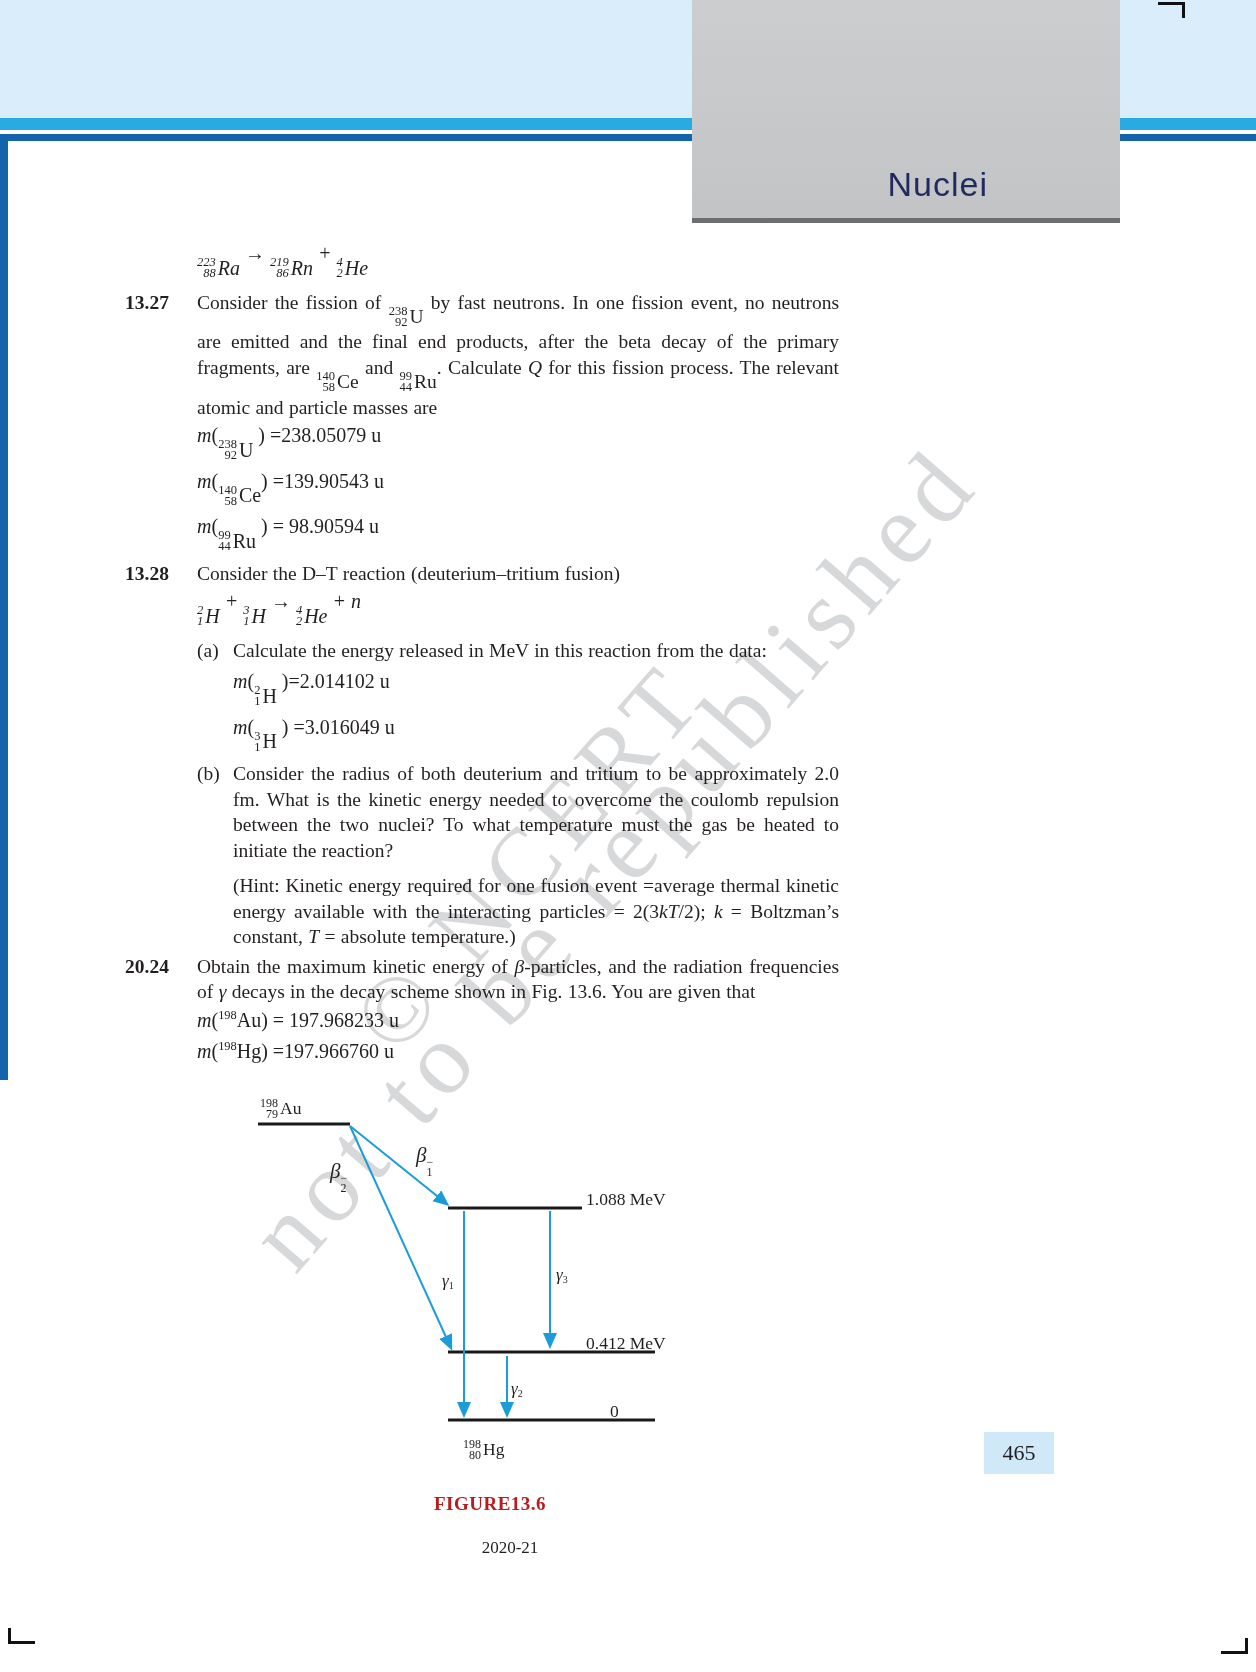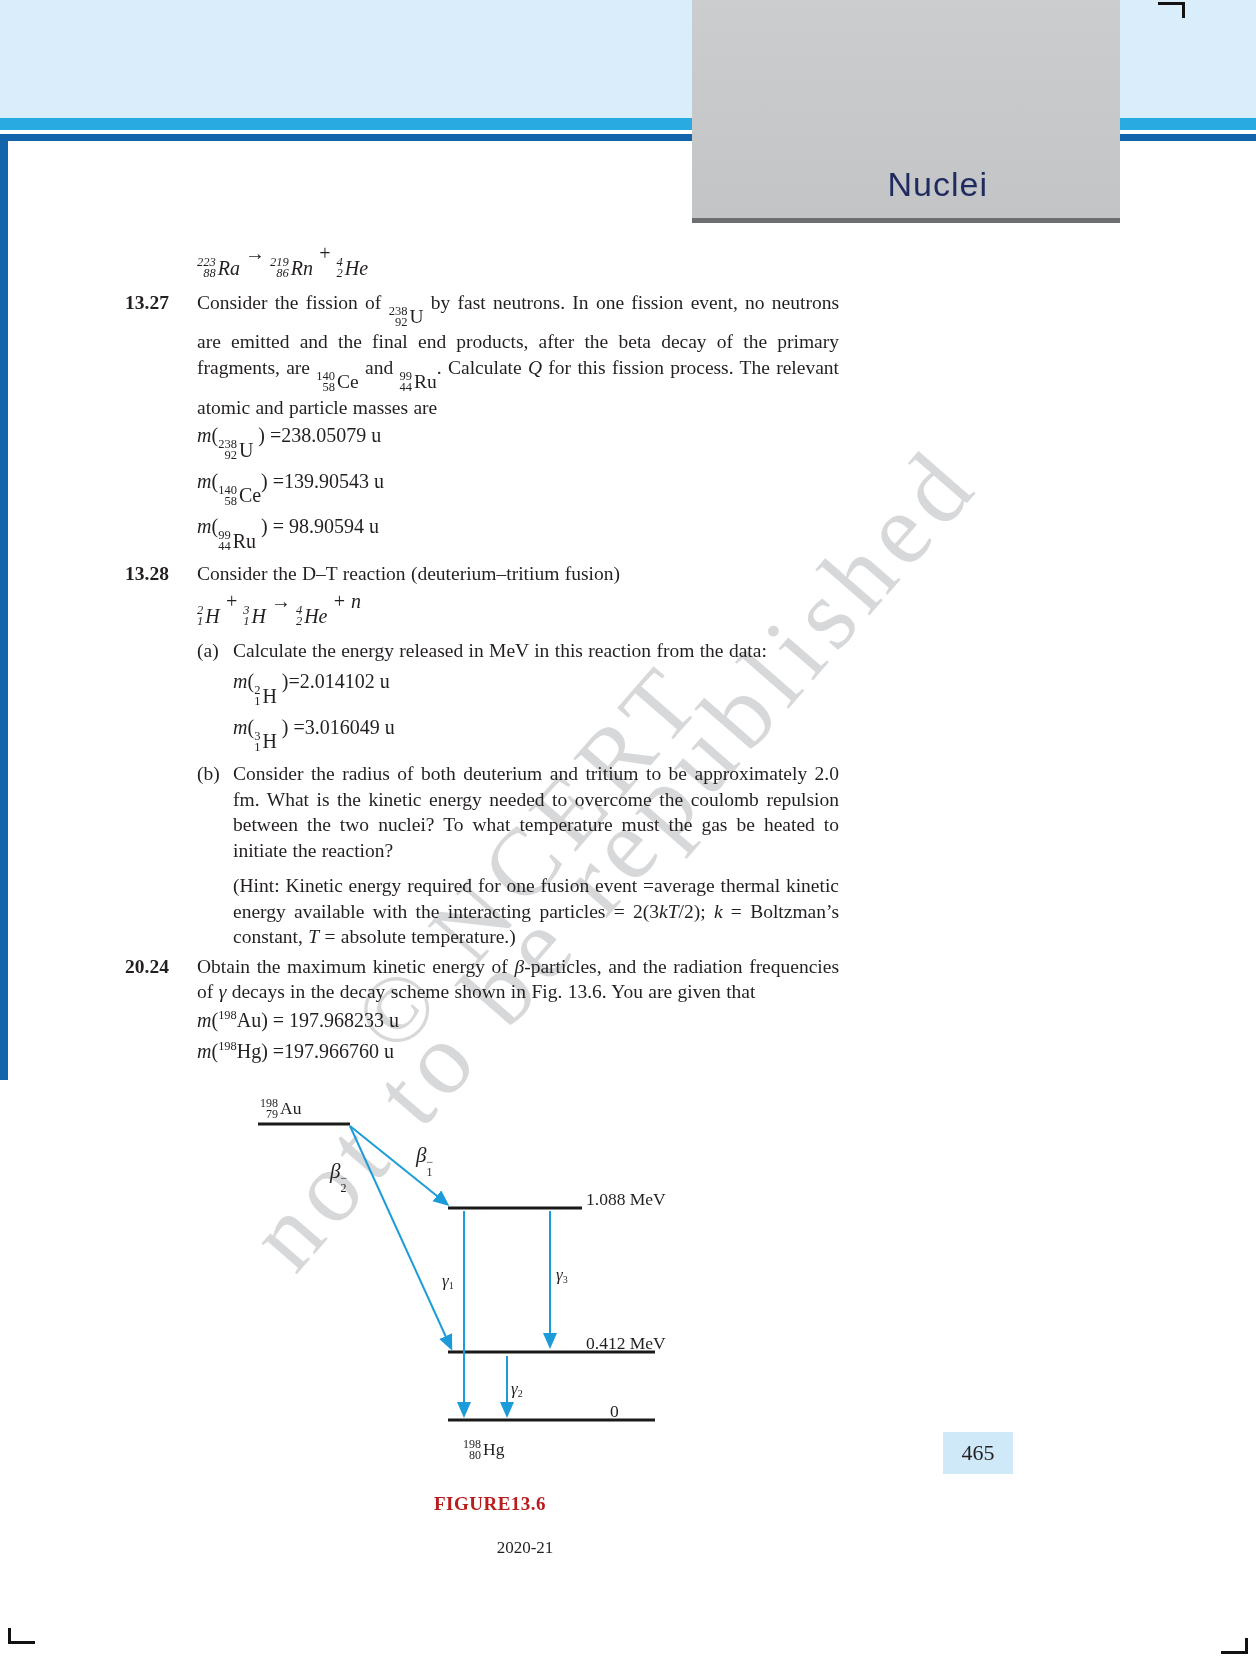--- a/index.html
+++ b/index.html
@@ -81,25 +81,25 @@
   .g3 { left:306px; top:180px; }
   .g2 { left:261px; top:294px; }
 
   .fig-caption {
     margin:16px 0 0 125px; width:480px; text-align:center;
     color:#b91c1c; font-weight:bold; font-size:19px; letter-spacing:0.5px;
   }
 
   
   .page-num-box {
-    position:absolute; left:943px; top:1432px; width:70px; height:42px;
+    position:absolute; left:984px; top:1432px; width:70px; height:42px;
     background:#cfe9f8; display:flex; align-items:center; justify-content:center;
     font-size:22px; z-index:1;
   }
-  .footer { position:absolute; left:0; top:1538px; width:1020px; text-align:center; font-size:17px; z-index:1;padding-left:15px; }
+  .footer { position:absolute; left:0; top:1538px; width:1020px; text-align:center; font-size:17px; z-index:1; }
 
   
   .crop { position:absolute; z-index:2; }
   .crop-tr { right:71px; top:2px;    width:24px; height:13px; border-top:3px solid #111;    border-right:3px solid #111; }
   .crop-bl { left:8px;   bottom:28px; width:24px; height:13px; border-bottom:3px solid #111; border-left:3px solid #111; }
   .crop-br { right:8px;  bottom:18px; width:24px; height:13px; border-bottom:3px solid #111; border-right:3px solid #111; }
 </style>
 </head>
 <body>
 

